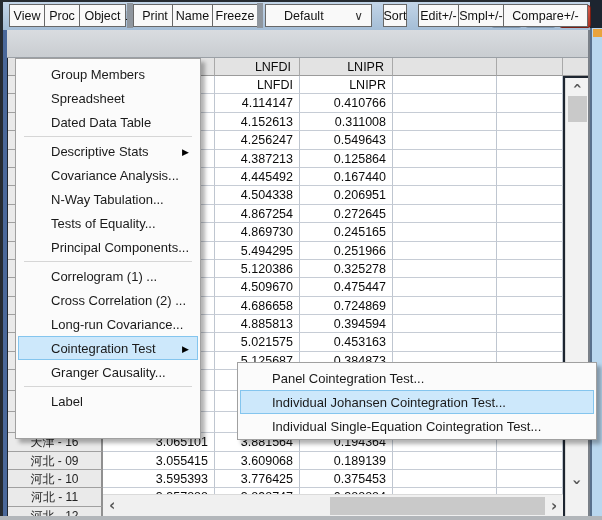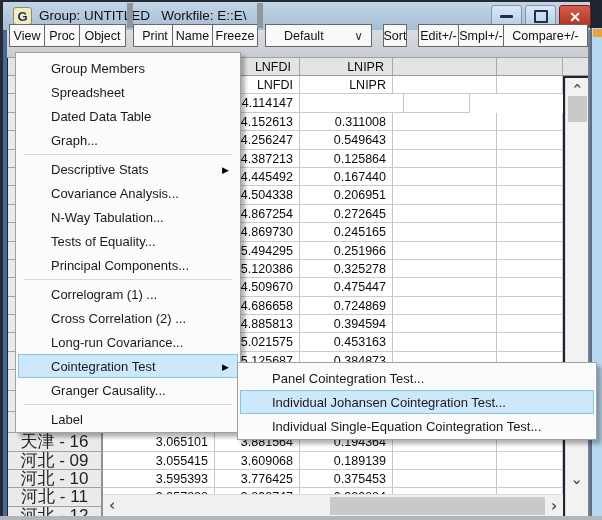--- a/index.html
+++ b/index.html
@@ -28,58 +28,58 @@
   .glyph-max{width:10px;height:9px;border:2px solid #1e3048;border-radius:1px;}
 
   .left-border{left:0;top:0;width:3px;height:520px;background:#262b31;}
   .left-border2{left:3px;top:30px;width:4px;height:486px;background:#4a689a;}
 
   
   .toolbar{left:3px;top:30px;width:587px;height:28px;background:linear-gradient(#d9dce0,#c9cdd1);
     border-bottom:1px solid #9aa0a6;}
   .tb-btn{position:absolute;top:4px;height:23px;background:#f9f9f9;border:1px solid #686868;
     box-sizing:border-box;display:flex;align-items:center;justify-content:center;
-    font-size:12.5px;color:#111;cursor:default;margin-top:20px;}
+    font-size:12.5px;color:#111;cursor:default;}
   #tb-view{left:9px;width:36px;} #tb-proc{left:44px;width:36px;} #tb-object{left:79px;width:47px;}
   .tb-sep{position:absolute;top:3px;width:6px;height:25px;background:#8f969e;}
   #sep1{left:127px;} #sep2{left:257px;}
   #tb-print{left:133px;width:44px;} #tb-name{left:172px;width:41px;} #tb-freeze{left:212px;width:46px;}
   #tb-combo{left:265px;width:107px;justify-content:flex-start;padding-left:18px;}
   .combo-chev{position:absolute;right:8px;top:4px;font-size:12px;color:#333;}
   #tb-sort{left:383px;width:24px;} #tb-edit{left:418px;width:41px;}
   #tb-smpl{left:458px;width:46px;} #tb-compare{left:503px;width:85px;}
 
   
   .sheet{left:8px;top:58px;width:555px;background:#fff;}
   .row{display:flex;}
   .cell{box-sizing:border-box;border-right:1px solid #bfc6d0;border-bottom:1px solid #c6ccd5;
     font-size:12.5px;color:#0b0b0b;overflow:hidden;white-space:nowrap;}
   .c0{width:95px;} .c1{width:112px;} .c2{width:85px;} .c3{width:93px;} .c4{width:104px;} .c5{width:66px;}
   .num{text-align:right;padding-right:6px;}
   .hdr .cell{background:#e3e3e3;border-right:1px solid #a9a9a9;border-bottom:1px solid #9b9b9b;
     text-align:right;padding-right:8px;font-size:12.5px;}
   .obs{background:#eaeaea;border-right:2px solid #909090;border-bottom:1px solid #a0a0a0;
-    text-align:center;font-size:17px;color:#222;}
+    text-align:center;font-size:12px;color:#222;}
   .r18{height:18.4px;line-height:18.4px;} .r21{height:21px;line-height:21px;} .rh{height:18px;line-height:18px;}
   .hdr-ext{left:563px;top:58px;width:27px;height:18px;background:#e3e3e3;border-bottom:1px solid #9b9b9b;}
 
   
   .vsb{left:565px;top:78px;width:23px;height:438px;background:#f2f2f2;border-left:1px solid #d9d9d9;}
   .vsb .arrow{position:absolute;left:0;width:23px;height:16px;display:flex;align-items:center;justify-content:center;color:#555;}
   .vsb-thumb{position:absolute;left:2px;top:18px;width:19px;height:26px;background:#c9c9c9;}
   .right-border{left:588px;top:30px;width:2px;height:486px;background:#7a8088;}
   .hsb{left:103px;top:494px;width:460px;height:22px;background:#f0f0f0;border-top:1px solid #dadada;}
   .hsb .arrow{position:absolute;top:0;width:18px;height:22px;display:flex;align-items:center;justify-content:center;color:#555;}
   .hsb-thumb{position:absolute;left:227px;top:2px;width:215px;height:18px;background:#c9c9c9;}
   .chev{font-size:15px;font-weight:bold;font-family:"DejaVu Sans",sans-serif;}
   .chev.up{transform:rotate(-90deg);} .chev.down{transform:rotate(90deg);}
   .bottom-strip{left:0;top:516px;width:602px;height:4px;background:#b2b6ba;}
 
   
-  .menu{left:15px;top:52px;width:226px;height:381px;background:#fbfbfb;border:1px solid #a0a0a0;
+  .menu{left:15px;top:58px;width:186px;height:381px;background:#fbfbfb;border:1px solid #a0a0a0;
     box-shadow:4px 4px 4px rgba(0,0,0,0.3);z-index:10;padding-top:3px;}
   .submenu{left:237px;top:362px;width:360px;height:78px;background:#fbfbfb;border:1px solid #a0a0a0;
     box-shadow:4px 4px 4px rgba(0,0,0,0.3);z-index:11;padding-top:3px;}
   .mi{position:relative;height:24px;line-height:24px;padding-left:32px;font-size:13px;color:#1a1a1a;
     margin:0 2px;box-sizing:border-box;border:1px solid transparent;}
   .submenu .mi{padding-left:31px;}
   .mi.hl{background:#cde8fb;border:1px solid #84c5ee;}
   .mi .arr{position:absolute;right:8px;top:0;font-size:9px;color:#000;}
   .msep{height:1px;background:#d6d6d6;margin:2px 8px 2px 8px;}
 </style>
@@ -103,20 +103,21 @@
       <div class="cell c1 num"></div>
       <div class="cell c2 num">LNFDI</div>
       <div class="cell c3 num">LNIPR</div>
       <div class="cell c4 "></div>
       <div class="cell c5 "></div>
     </div>
     <div class="row r18">
       <div class="cell c0 obs"></div>
       <div class="cell c1 num"></div>
       <div class="cell c2 num">4.114147</div>
+      <div class="cell c3 num">0.410766</div>
       <div class="cell c4 "></div>
       <div class="cell c5 "></div>
     </div>
     <div class="row r18">
       <div class="cell c0 obs"></div>
       <div class="cell c1 num"></div>
       <div class="cell c2 num">4.152613</div>
       <div class="cell c3 num">0.311008</div>
       <div class="cell c4 "></div>
       <div class="cell c5 "></div>
@@ -345,21 +346,20 @@
 
 <div class="abs left-border"></div>
 <div class="abs left-border2"></div>
 <div class="abs right-border"></div>
 <div class="abs bottom-strip"></div>
 
 <div class="abs menu" id="view-menu">
     <div class="mi">Group Members</div>
     <div class="mi">Spreadsheet</div>
     <div class="mi">Dated Data Table</div>
-    <div class="mi">Graph...</div>
     <div class="msep"></div>
     <div class="mi">Descriptive Stats<span class="arr">▶</span></div>
     <div class="mi">Covariance Analysis...</div>
     <div class="mi">N-Way Tabulation...</div>
     <div class="mi">Tests of Equality...</div>
     <div class="mi">Principal Components...</div>
     <div class="msep"></div>
     <div class="mi">Correlogram (1) ...</div>
     <div class="mi">Cross Correlation (2) ...</div>
     <div class="mi">Long-run Covariance...</div>

